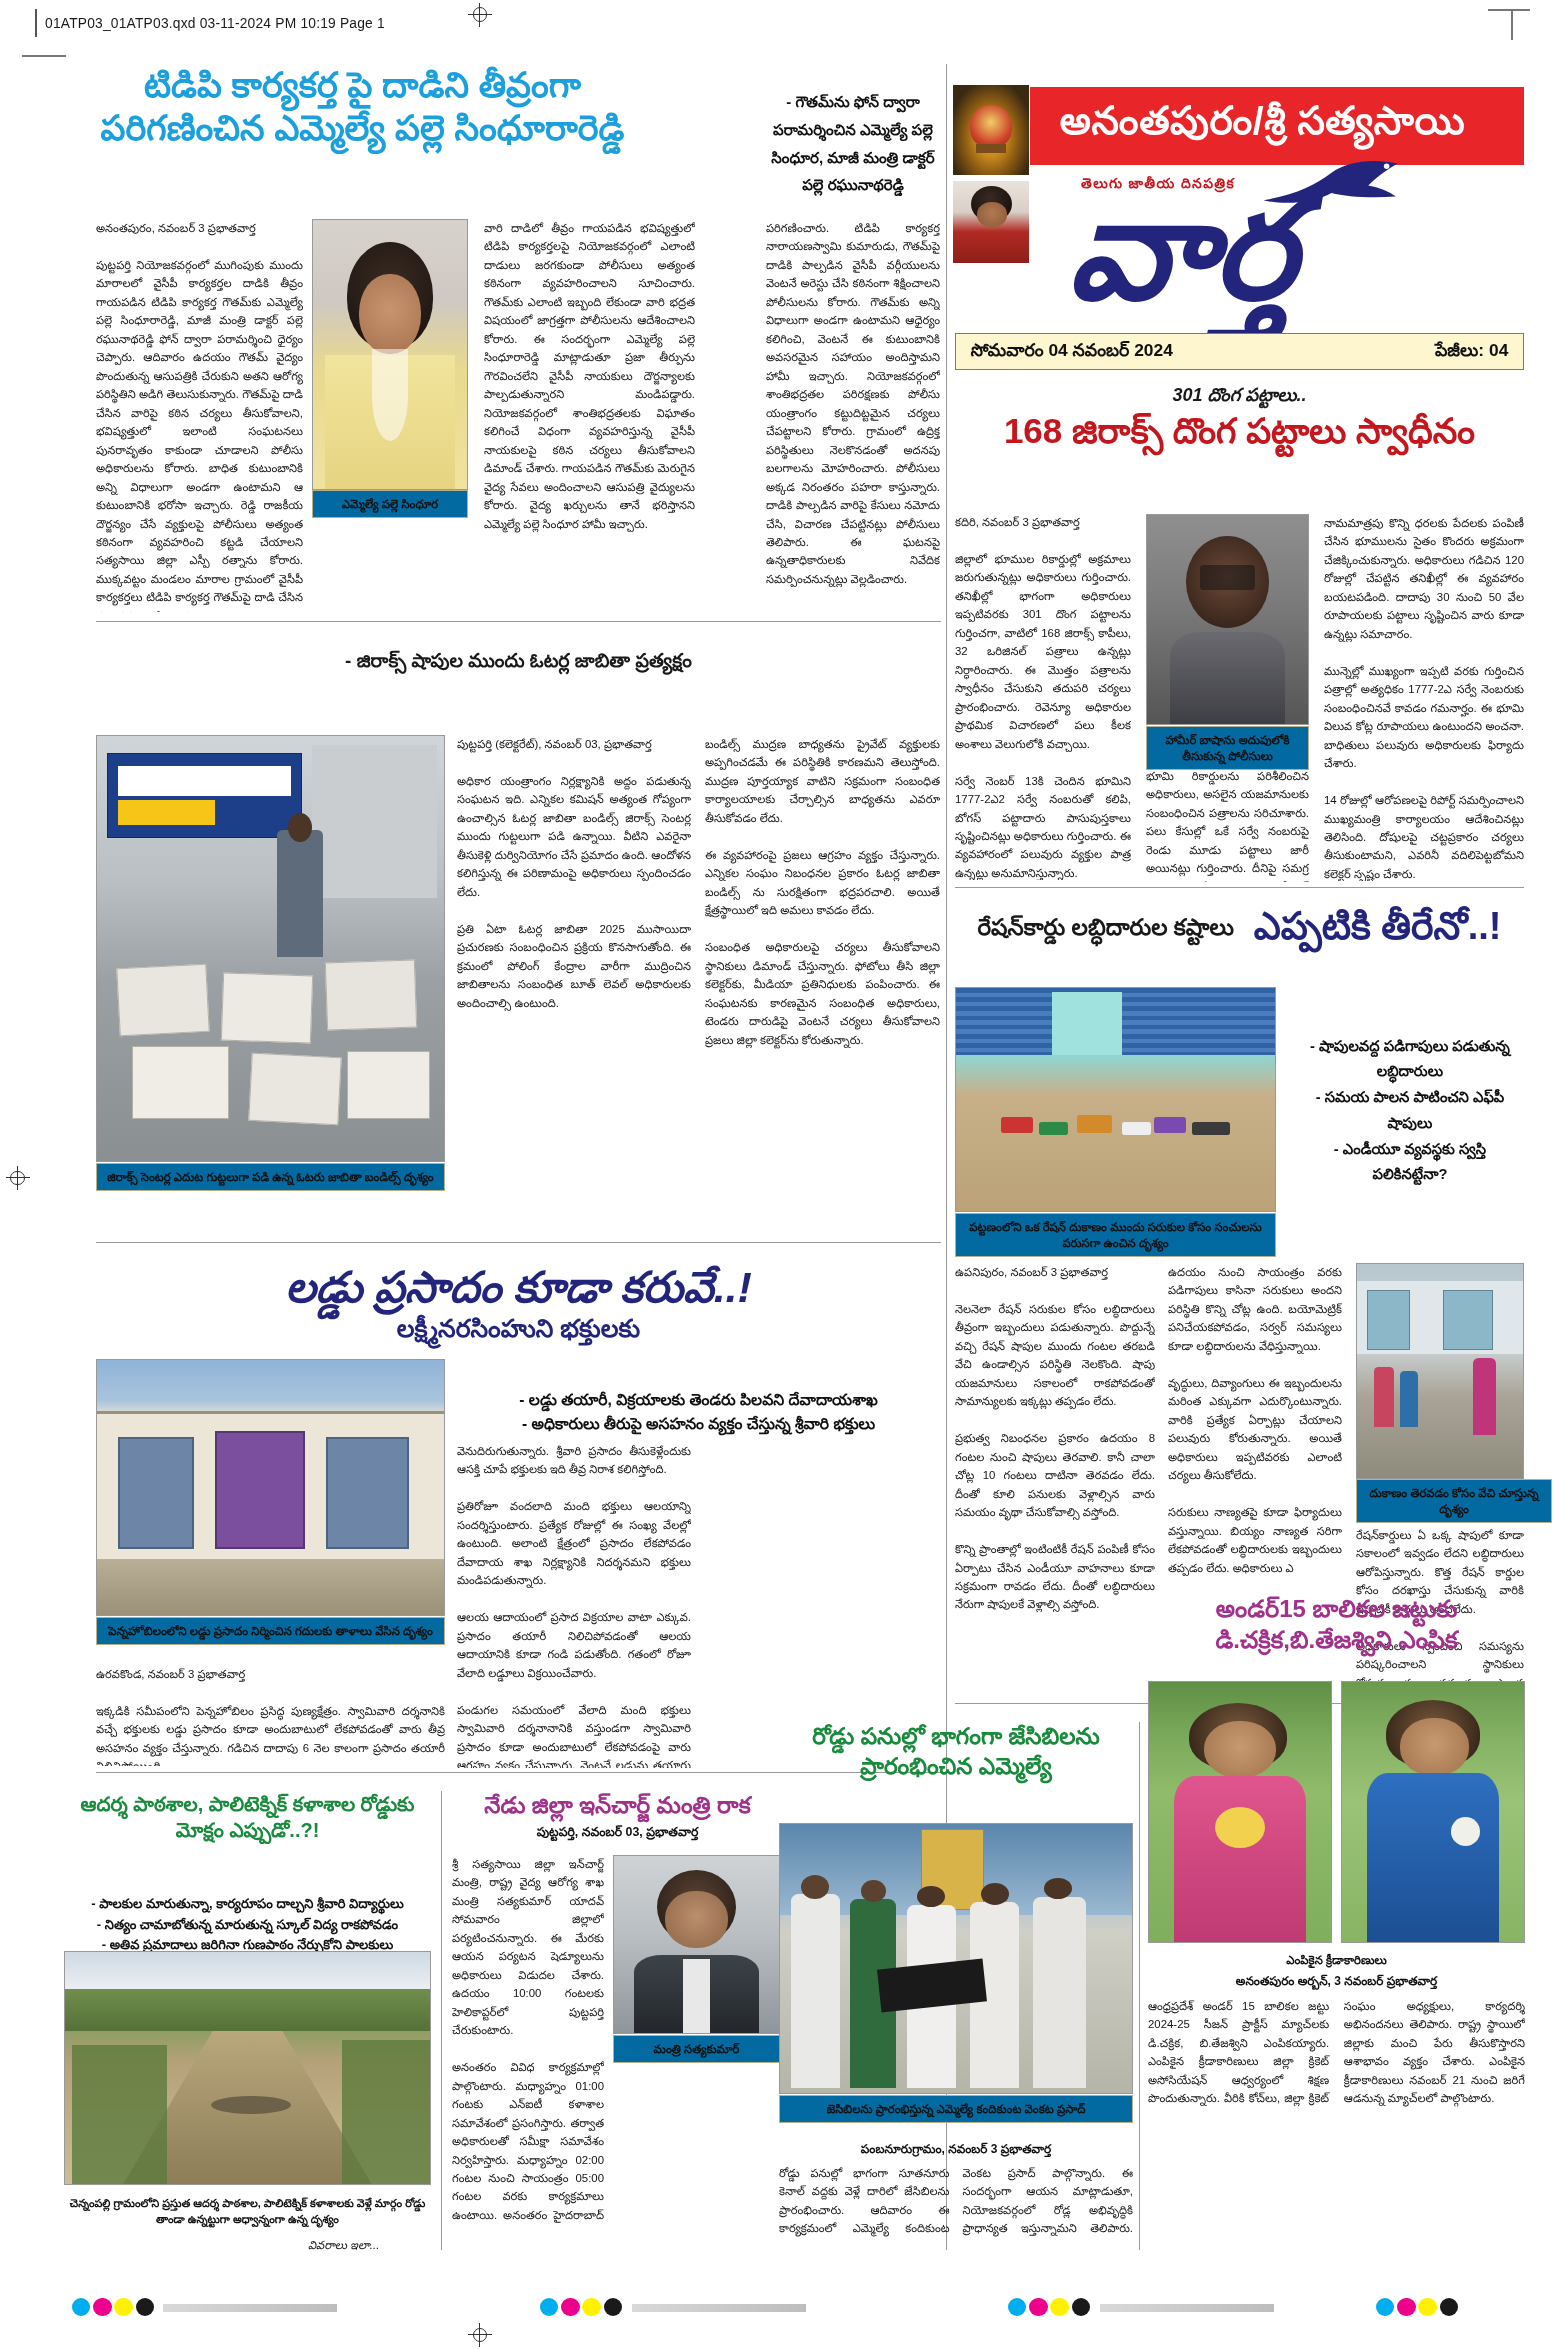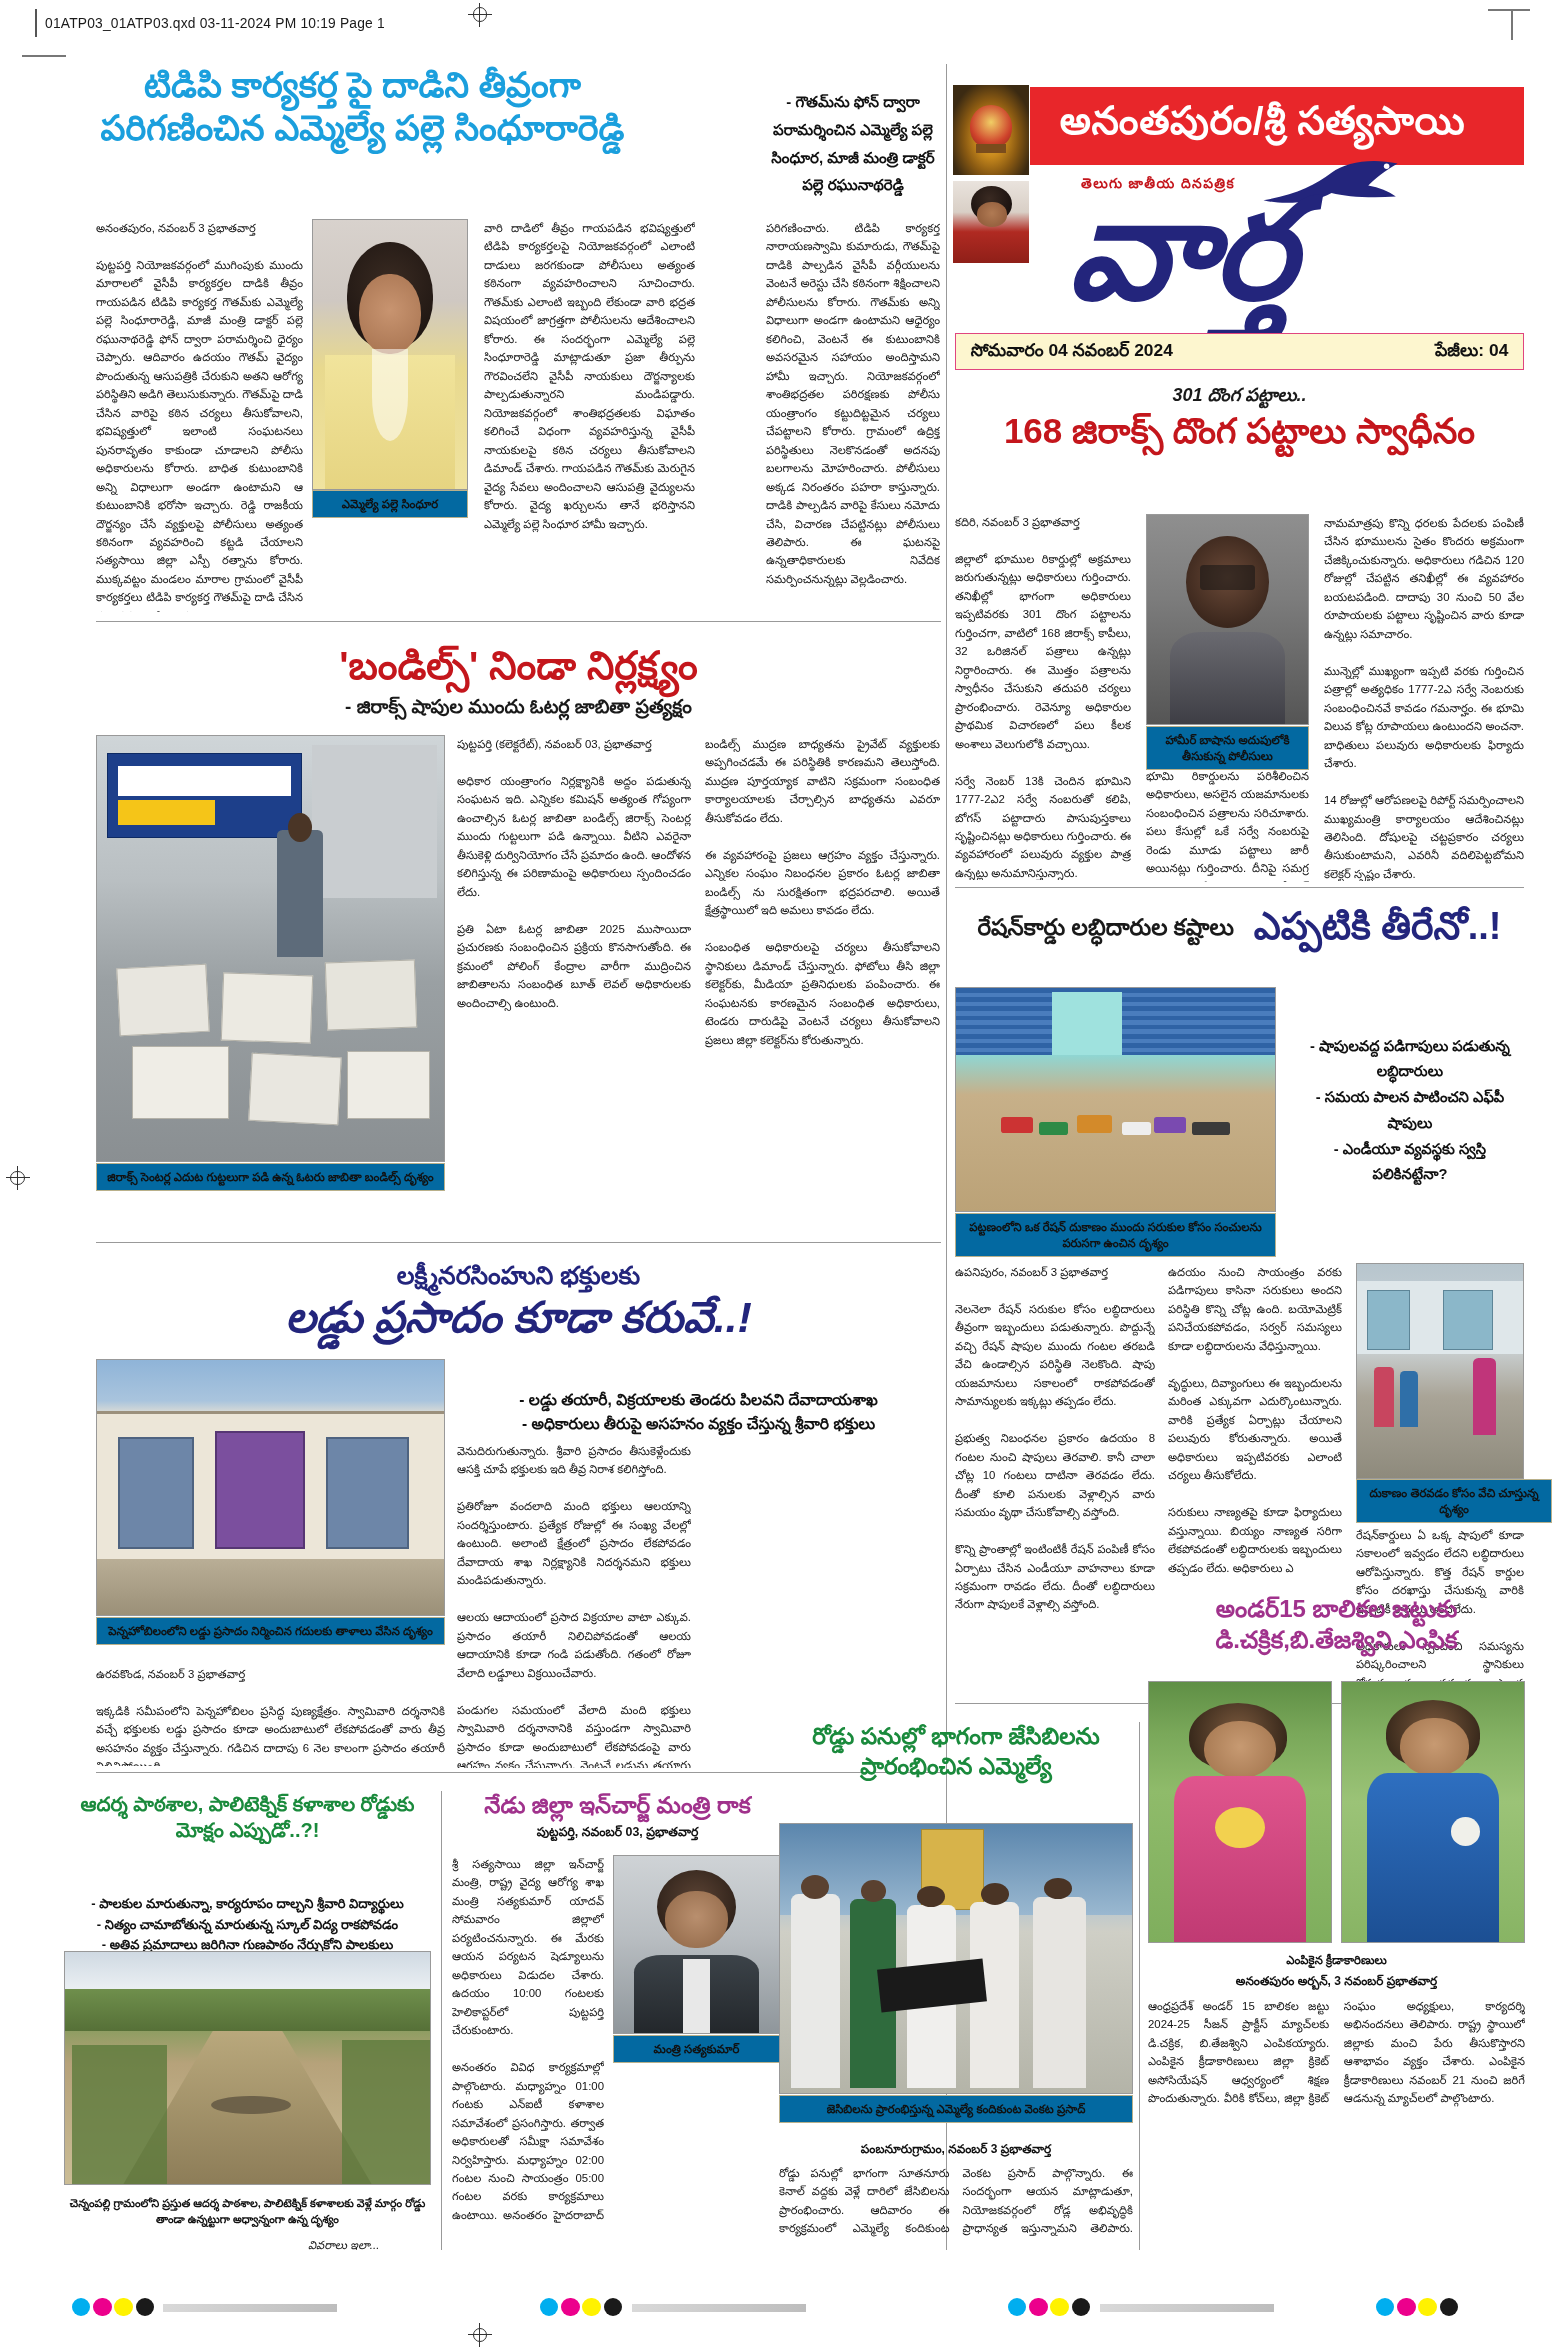--- a/index.html
+++ b/index.html
@@ -235,21 +235,20 @@
     <span style="white-space:pre-line">నామమాత్రపు కొన్ని ధరలకు పేదలకు పంపిణీ చేసిన భూములను సైతం కొందరు అక్రమంగా చేజిక్కించుకున్నారు. అధికారులు గడిచిన 120 రోజుల్లో చేపట్టిన తనిఖీల్లో ఈ వ్యవహారం బయటపడింది. దాదాపు 30 నుంచి 50 వేల రూపాయలకు పట్టాలు సృష్టించిన వారు కూడా ఉన్నట్లు సమాచారం.
 
 మున్నెల్లో ముఖ్యంగా ఇప్పటి వరకు గుర్తించిన పత్రాల్లో అత్యధికం 1777-2ఎ సర్వే నెంబరుకు సంబంధించినవే కావడం గమనార్హం. ఈ భూమి విలువ కోట్ల రూపాయలు ఉంటుందని అంచనా. బాధితులు పలువురు అధికారులకు ఫిర్యాదు చేశారు.
 
 14 రోజుల్లో ఆరోపణలపై రిపోర్ట్ సమర్పించాలని ముఖ్యమంత్రి కార్యాలయం ఆదేశించినట్లు తెలిసింది. దోషులపై చట్టప్రకారం చర్యలు తీసుకుంటామని, ఎవరినీ వదిలిపెట్టబోమని కలెక్టర్ స్పష్టం చేశారు.</span>
   </div>
 
   <div class="hrule" style="left:955px; top:887px; width:569px;"></div>
 
   <div style="position:absolute;left:96px;top:643px;width:845px;text-align:center;">
-    <div class="hl-red" style="font-size:39px;line-height:1.2;">'బండిల్స్' నిండా నిర్లక్ష్యం</div>
     <div class="hl-dark" style="font-size:19px;line-height:1.3;margin-top:5.5px;">- జిరాక్స్ షాపుల ముందు ఓటర్ల జాబితా ప్రత్యక్షం</div>
   </div>
 
   <div class="photo" style="left:96px; top:735px; width:349px; height:427px; border:0.9px solid #999;">
     <div class="fill" style="background:linear-gradient(180deg,#cfd5d8 0%, #b9bfc2 34%, #9aa0a3 58%, #8a8f92 100%);">
 
       <div style="position:absolute;left:3%;top:4%;width:56%;height:20%;background:#1d3f8a;border:1.8px solid #0e2a63;"></div>
       <div style="position:absolute;left:6%;top:7%;width:50%;height:7%;background:#fff;"></div>
       <div style="position:absolute;left:6%;top:15%;width:28%;height:6%;background:#f5c518;"></div>
       <div style="position:absolute;left:62%;top:2%;width:36%;height:36%;background:#c9cdd0;"></div>
@@ -346,22 +345,22 @@
   </div>
   <div class="body-col" style="position:absolute;left:1356px;top:1526px;width:168px;height:168px;">
     <span style="white-space:pre-line">రేషన్‌కార్డులు ఏ ఒక్క షాపులో కూడా సకాలంలో ఇవ్వడం లేదని లబ్ధిదారులు ఆరోపిస్తున్నారు. కొత్త రేషన్ కార్డుల కోసం దరఖాస్తు చేసుకున్న వారికి ఇప్పటికీ కార్డులు అందలేదు.
 
 అధికారులు స్పందించి సమస్యను పరిష్కరించాలని స్థానికులు కోరుతున్నారు. సమయ పాలన పాటించని డీలర్లపై చర్యలు తీసుకోవాలని డిమాండ్ చేస్తున్నారు. ఎండీయూ వ్యవస్థను పునరుద్ధరించాలని కూడా వారు కోరుతున్నారు.</span>
   </div>
 
   <div class="hrule" style="left:955px; top:1703px; width:569px;"></div>
 
   <div style="position:absolute;left:96px;top:1260px;width:845px;text-align:center;">
+    <div class="hl-navy" style="font-size:43px;font-style:italic;line-height:1.2;margin-top:1.8px;">లడ్డు ప్రసాదం కూడా కరువే..!</div>
     <div class="hl-navy" style="font-size:25px;line-height:1.2;">లక్ష్మీనరసింహుని భక్తులకు</div>
-    <div class="hl-navy" style="font-size:43px;font-style:italic;line-height:1.2;margin-top:1.8px;">లడ్డు ప్రసాదం కూడా కరువే..!</div>
   </div>
 
   <div class="photo" style="left:96px; top:1359px; width:349px; height:257px; border:0.9px solid #999;">
     <div class="fill" style="background:linear-gradient(180deg,#8fb4d8 0%, #a9c4dd 16%, #e8e2d4 22%, #dcd5c4 72%, #b8ad96 100%);">
       <div style="position:absolute;left:0;top:20%;width:100%;height:58%;background:#ece6d8;border-top:3.7px solid #9b907c;"></div>
       <div style="position:absolute;left:6%;top:30%;width:22%;height:44%;background:#6d86a8;border:2.8px solid #4e6380;"></div>
       <div style="position:absolute;left:34%;top:28%;width:26%;height:46%;background:#7b4f9e;border:2.8px solid #563673;"></div>
       <div style="position:absolute;left:66%;top:30%;width:24%;height:44%;background:#6d86a8;border:2.8px solid #4e6380;"></div>
       <div style="position:absolute;left:0;top:78%;width:100%;height:22%;background:linear-gradient(180deg,#b9ae96,#9b9078);"></div>
     </div>

